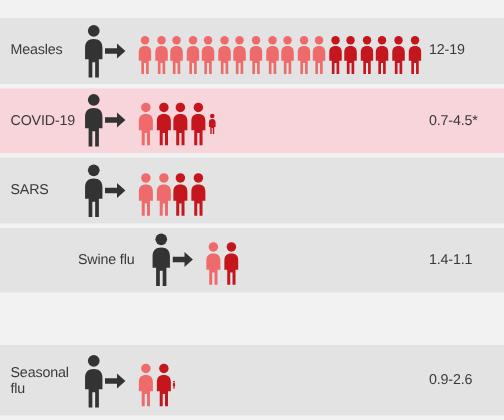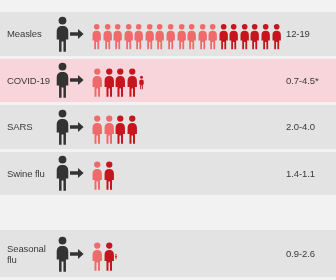--- a/index.html
+++ b/index.html
@@ -288,23 +288,22 @@
             <path d="M5.5 8.2 C2.3 8.2 0.6 9.8 0.6 13.2 L0.6 19.6 L2.6 19.6 L2.6 30 L4.7 30 L4.7 21.4 L6.3 21.4 L6.3 30 L8.4 30 L8.4 19.6 L10.4 19.6 L10.4 13.2 C10.4 9.8 8.7 8.2 5.5 8.2 Z"></path>
           </g>
         </svg>
         <svg class="person" width="10.5" height="31" viewBox="0 0 11 30" style="margin-right: 1.2px;">
           <g fill="#c4161c">
             <circle cx="5.5" cy="3.6" r="3.3"></circle>
             <path d="M5.5 8.2 C2.3 8.2 0.6 9.8 0.6 13.2 L0.6 19.6 L2.6 19.6 L2.6 30 L4.7 30 L4.7 21.4 L6.3 21.4 L6.3 30 L8.4 30 L8.4 19.6 L10.4 19.6 L10.4 13.2 C10.4 9.8 8.7 8.2 5.5 8.2 Z"></path>
           </g>
         </svg>
       </div>
-      <div class="value">2.0-4.0</div>
-    </div>
-    <div class="row" style="height: 54px;">
+    </div>
+    <div class="row" style="height: 54px; padding-left: 45px;">
       <div class="label">Swine flu</div>
       <div class="source-wrap">
         <svg class="person" width="13" height="36" viewBox="0 0 11 30">
           <g fill="#333333">
             <circle cx="5.5" cy="3.6" r="3.3"></circle>
             <path d="M5.5 8.2 C2.3 8.2 0.6 9.8 0.6 13.2 L0.6 19.6 L2.6 19.6 L2.6 30 L4.7 30 L4.7 21.4 L6.3 21.4 L6.3 30 L8.4 30 L8.4 19.6 L10.4 19.6 L10.4 13.2 C10.4 9.8 8.7 8.2 5.5 8.2 Z"></path>
           </g>
         </svg>
         <svg width="14" height="12" viewBox="0 0 14 12" class="arrow">
           <path d="M0 4.2 L8 4.2 L8 1 L13.6 6 L8 11 L8 7.8 L0 7.8 Z" fill="#333333"></path>

